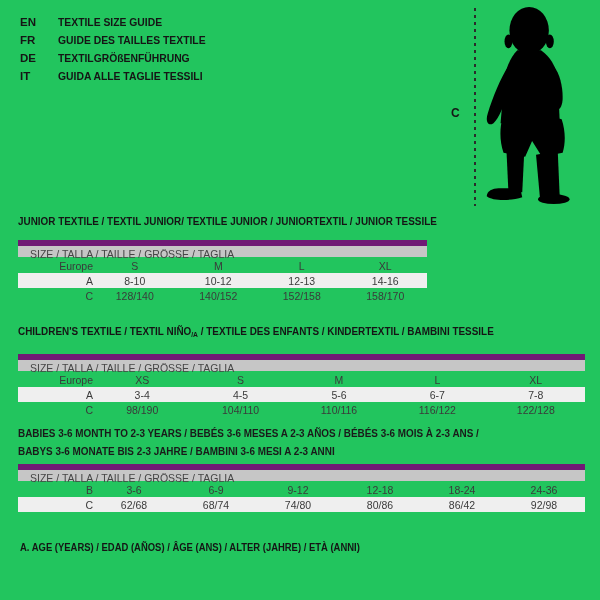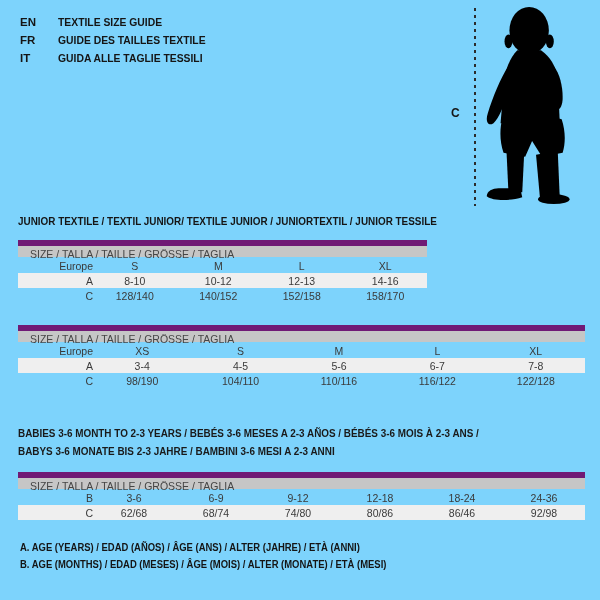--- a/index.html
+++ b/index.html
@@ -1,17 +1,17 @@
 <!DOCTYPE html>
 <html><head>
 <meta charset="utf-8">
 <style>
   html,body { margin:0; padding:0; background:#fff; }
   .page {
-    position:relative; width:600px; height:600px; background:#7dd3fc;
+    position:relative; width:600px; height:600px; background:#22c55e;
     font-family:"Liberation Sans", sans-serif; overflow:hidden; color:#1a1a1a;
   }
   .cond { display:inline-block; transform:scaleX(0.9); transform-origin:0 50%; white-space:nowrap; }
 
   
   .lang-block { position:absolute; left:20px; top:13px; }
   .lang-line { display:flex; height:18px; align-items:center; font-weight:bold; font-size:11.5px; color:#151515; }
   .lang-code { width:38px; flex:0 0 38px; }
 
   
@@ -22,21 +22,21 @@
 
   
   .sec { position:absolute; left:18px; }
   .sec.t1 { top:215px; width:409px; }
   .sec.t2 { top:325px; width:567px; }
   .sec.t3 { top:425px; width:567px; }
   .tbl-title { font-weight:bold; font-size:11px; color:#151515; line-height:13px; }
   .t1 .tbl-title { margin-bottom:12px; }
   .t2 .tbl-title { margin-bottom:13px; }
   .t3 .title-line { font-weight:bold; font-size:11px; line-height:17.5px; }
-  .t3 .titles { margin-bottom:12px; }
+  .t3 .titles { margin-bottom:4px; }
   .subscr { font-size:7.5px; vertical-align:-2px; }
   .size-bar { height:17px; background:#c6c6c6; border-top:6px solid #701a75;
     color:#454545; font-size:10.5px; line-height:16px; padding-left:12px; margin-bottom:1px; box-sizing:border-box; }
   table { border-collapse:collapse; table-layout:fixed; width:100%; }
   td { font-size:10.5px; color:#3a3a3a; height:15px; text-align:center; padding:0; }
   td.rowlabel { text-align:right; padding-left:4px; }
   col.c-label { width:75px; }
   tr.alt { background:#efefef; }
 
   
@@ -49,20 +49,24 @@
 <div class="page">
 
   <div class="lang-block">
     <div class="lang-line">
       <span class="lang-code">EN</span>
       <span class="cond">TEXTILE SIZE GUIDE</span>
     </div>
     <div class="lang-line">
       <span class="lang-code">FR</span>
       <span class="cond">GUIDE DES TAILLES TEXTILE</span>
+    </div>
+    <div class="lang-line">
+      <span class="lang-code">DE</span>
+      <span class="cond">TEXTILGRÖßENFÜHRUNG</span>
     </div>
     <div class="lang-line">
       <span class="lang-code">IT</span>
       <span class="cond">GUIDA ALLE TAGLIE TESSILI</span>
     </div>
   </div>
 
   <span class="fig-label">C</span>
   <div class="fig-line"></div>
   <svg class="fig-svg" viewBox="0 0 110 210" xmlns="http://www.w3.org/2000/svg">
@@ -109,20 +113,21 @@
           <td>128/140</td>
           <td>140/152</td>
           <td>152/158</td>
           <td>158/170</td>
         </tr>
       </tbody>
     </table>
   </div>
 
   <div class="sec t2">
+    <div class="tbl-title"><span class="cond"><span>CHILDREN'S TEXTILE / TEXTIL NIÑO</span><span class="subscr">/A</span><span> / TEXTILE DES ENFANTS / KINDERTEXTIL / BAMBINI TESSILE</span></span></div>
     <div class="size-bar"><span>SIZE / TALLA / TAILLE / GRÖSSE / TAGLIA</span></div>
     <table>
       <colgroup>
           <col class="c-label">
           <col span="5">
         </colgroup>
       <tbody>
         <tr>
           <td class="rowlabel">Europe</td>
           <td>XS</td>
@@ -171,29 +176,26 @@
           <td>12-18</td>
           <td>18-24</td>
           <td>24-36</td>
         </tr>
         <tr class="alt">
           <td class="rowlabel">C</td>
           <td>62/68</td>
           <td>68/74</td>
           <td>74/80</td>
           <td>80/86</td>
-          <td>86/46</td>
+          <td>86/42</td>
           <td>92/98</td>
         </tr>
       </tbody>
     </table>
   </div>
 
   <div class="fn-block">
     <div class="fn-line">
         <span class="cond">A. AGE (YEARS) / EDAD (AÑOS) / ÂGE (ANS) / ALTER (JAHRE) / ETÀ (ANNI)</span>
       </div>
-    <div class="fn-line">
-        <span class="cond">B. AGE (MONTHS) / EDAD (MESES) / ÂGE (MOIS) / ALTER (MONATE) / ETÀ (MESI)</span>
-      </div>
   </div>
 
 </div>
 
 </body></html>

